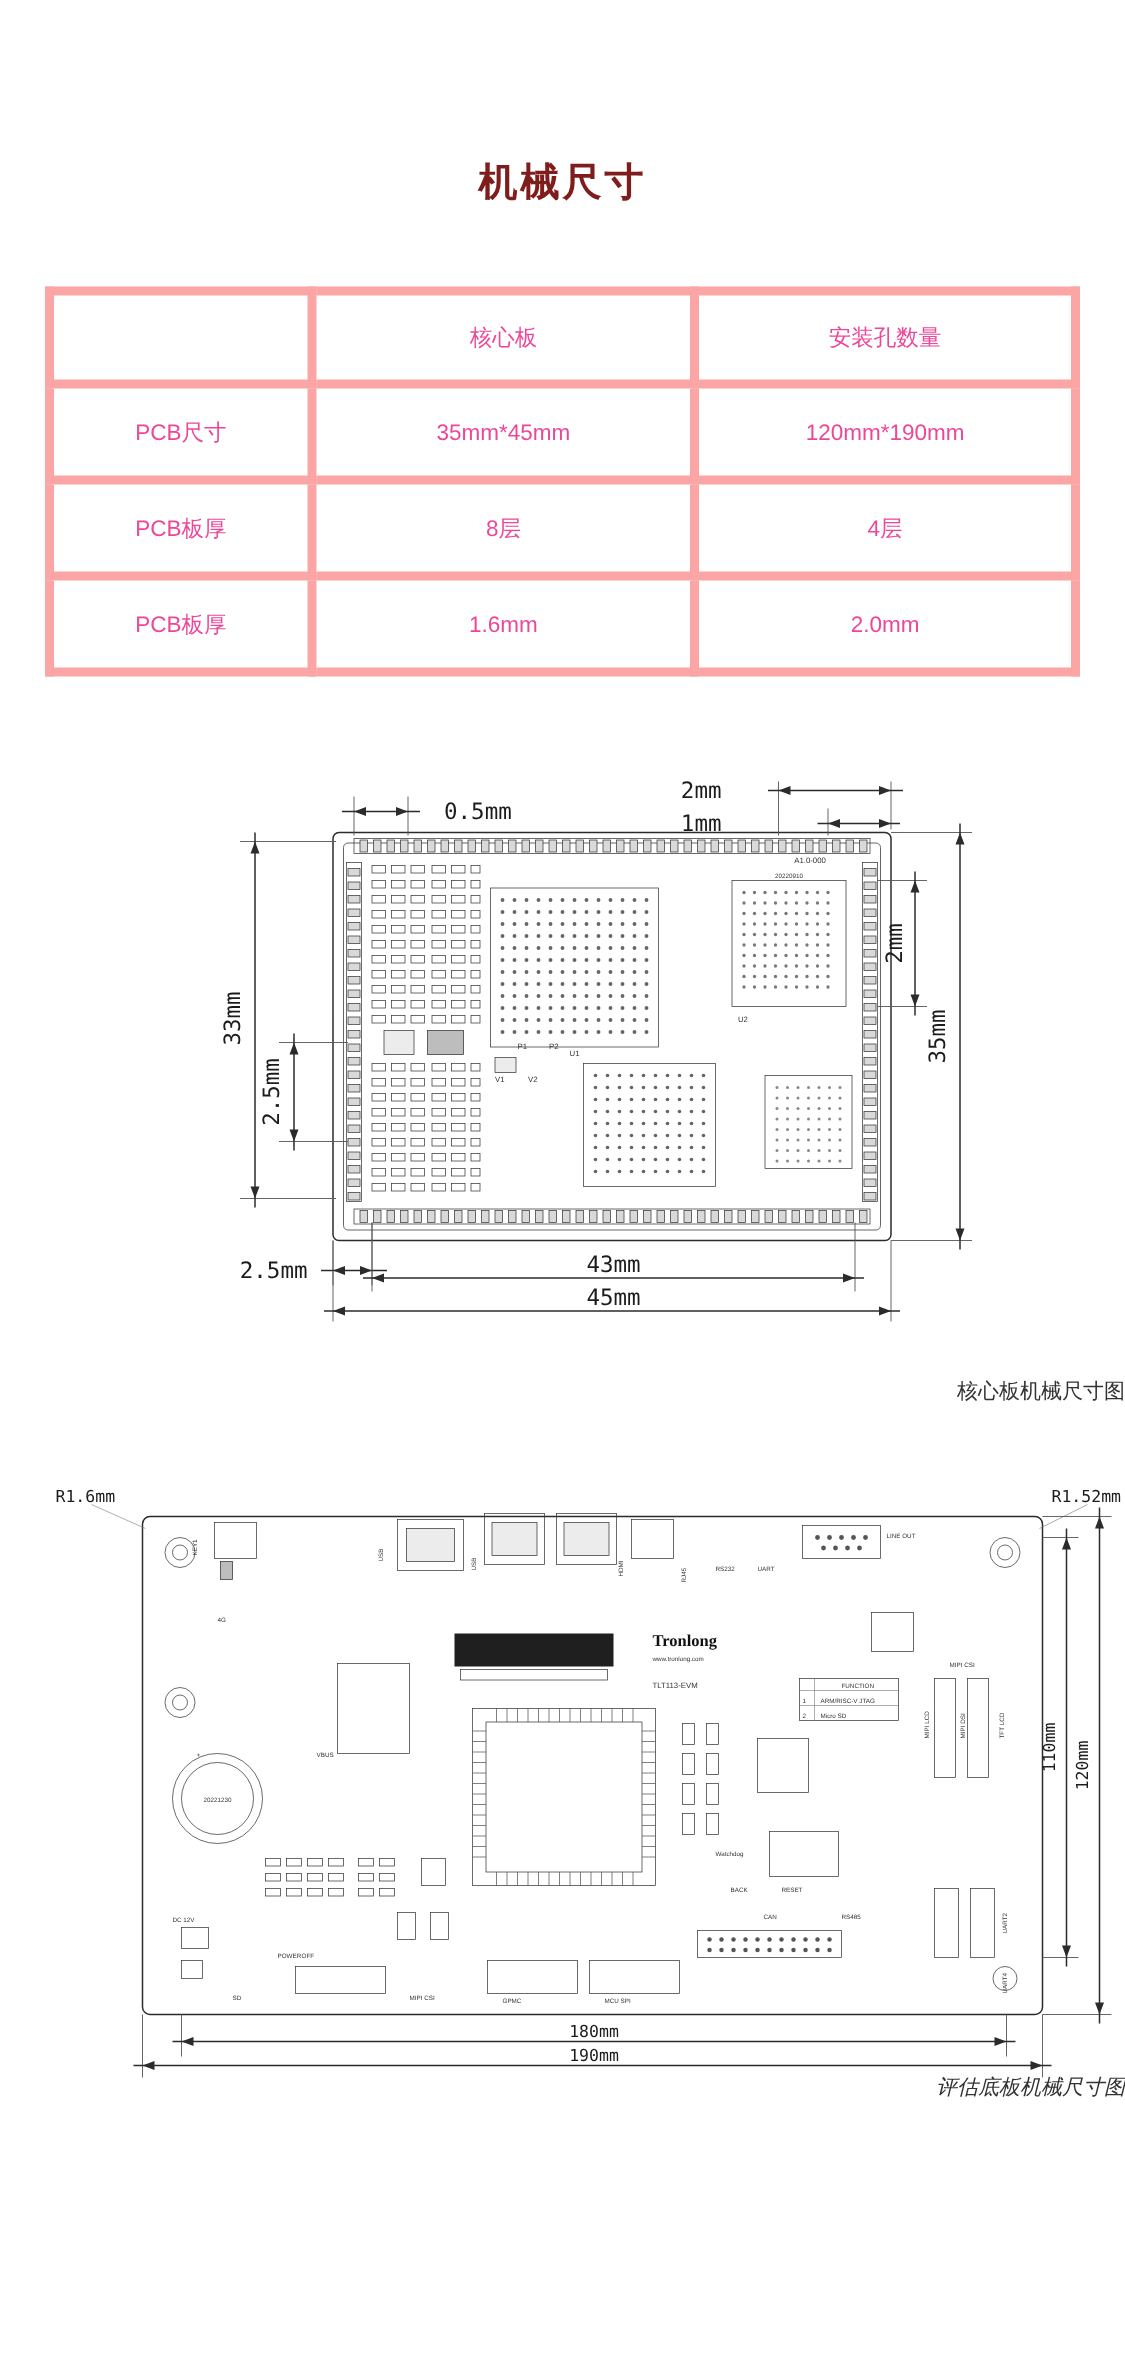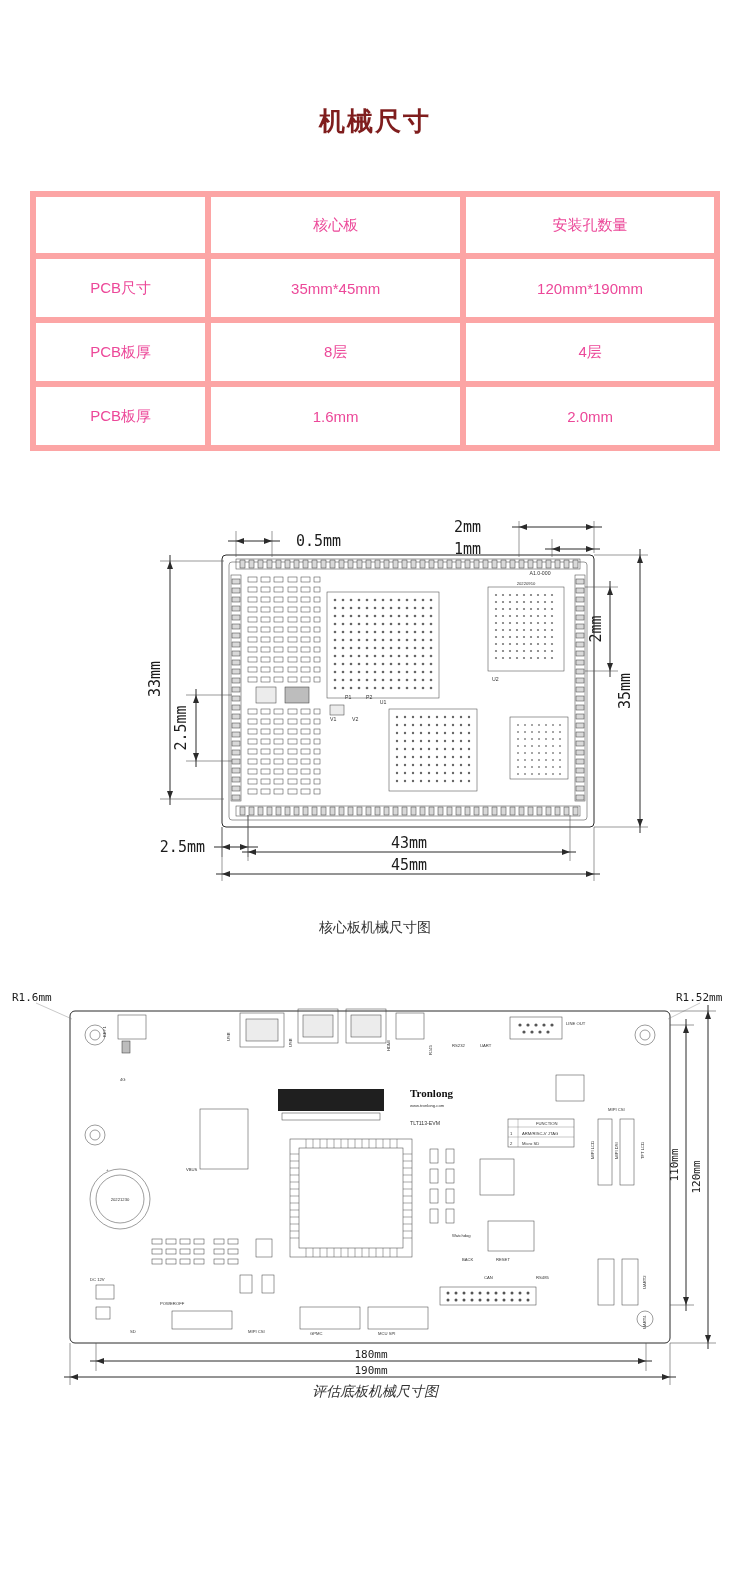--- a/index.html
+++ b/index.html
@@ -46,21 +46,21 @@
     font-weight: 400;
   }
   table.spec tr:first-child td { height: 62px; }
   table.spec td.col0 { width: 167px; }
   table.spec td.col1 { width: 243px; }
   table.spec td.col2 { width: 242px; }
 
   
   .drawing-block { margin-top: 58px; }
   .drawing-caption {
-    text-align: center;
+    text-align: right;
     font-size: 14px;
     color: #333;
     margin-top: 10px;
   }
   .svg-holder { display:block; margin: 0 auto; }
 
   
   .ln { stroke: #2b2b2b; stroke-width: 1; fill: none; }
   .ln-thin { stroke: #555; stroke-width: 0.6; fill: none; }
   .ln-vthin { stroke: #777; stroke-width: 0.4; fill: none; }
@@ -924,21 +924,21 @@
         <line x1="216" y1="365" x2="600" y2="365" class="ln"></line>
         <path d="M222,365 L230,362 L230,368 Z" fill="#2b2b2b"></path>
         <path d="M594,365 L586,362 L586,368 Z" fill="#2b2b2b"></path>
         <text class="dim-text" x="409" y="361" text-anchor="middle">45mm</text>
       </g>
     </svg>
 
     <div class="drawing-caption">核心板机械尺寸图</div>
   </div>
 
-  <div class="drawing-block" style="margin-top:52px;">
+  <div class="drawing-block" style="margin-top:52px;margin-left:25px;">
     <svg class="svg-holder" width="750" height="400" viewBox="0 0 750 400">
 
       <rect x="70" y="22" width="600" height="332" rx="5" class="ln"></rect>
 
       <g>
         <circle cx="95" cy="46" r="10" class="nofill"></circle>
           <circle cx="95" cy="46" r="5" class="nofill"></circle>
         <circle cx="645" cy="46" r="10" class="nofill"></circle>
           <circle cx="645" cy="46" r="5" class="nofill"></circle>
         <circle cx="95" cy="146" r="10" class="nofill"></circle>

